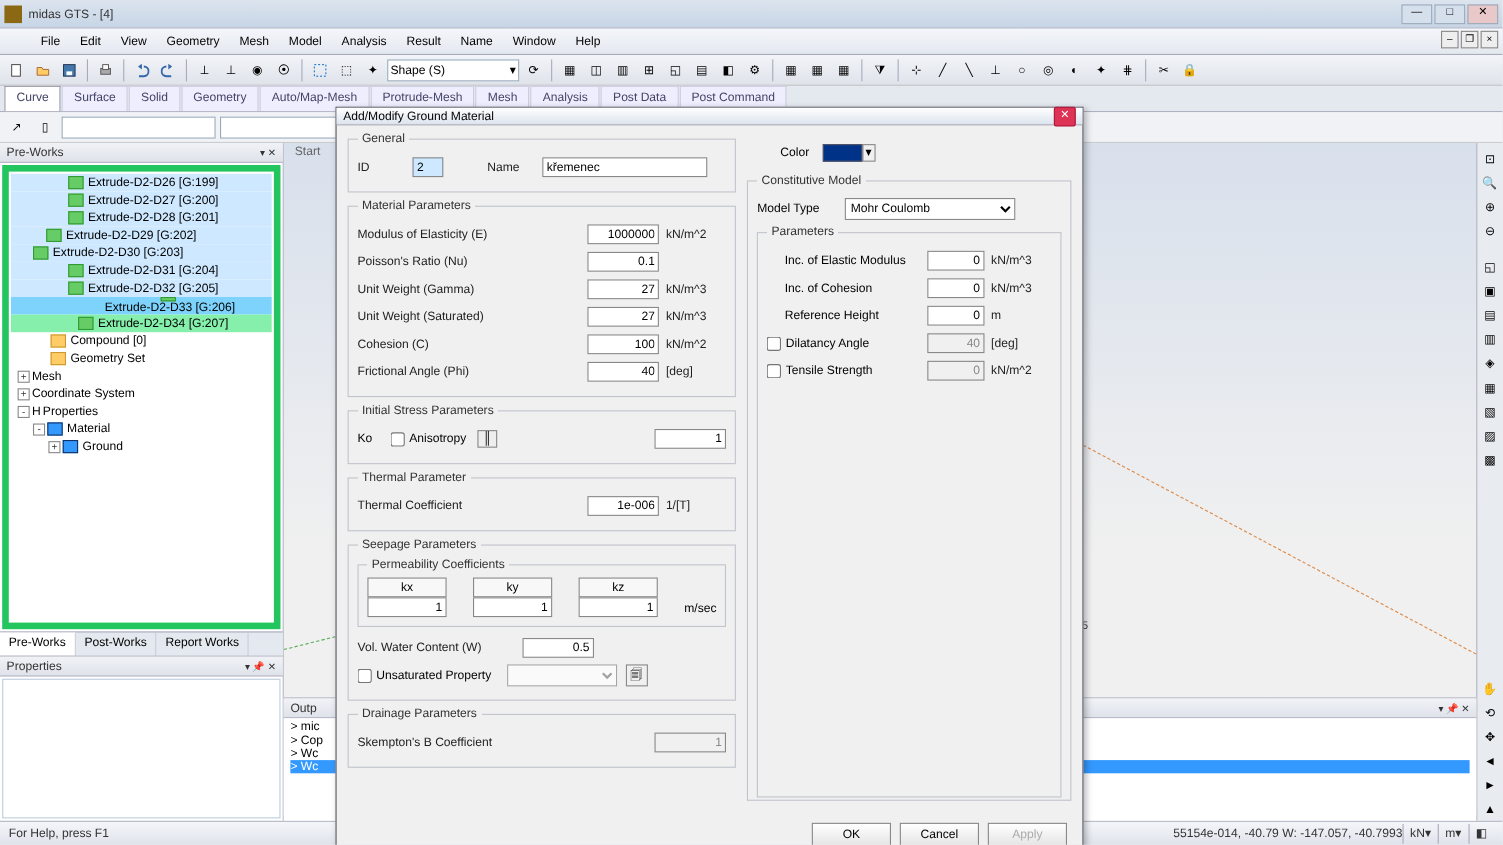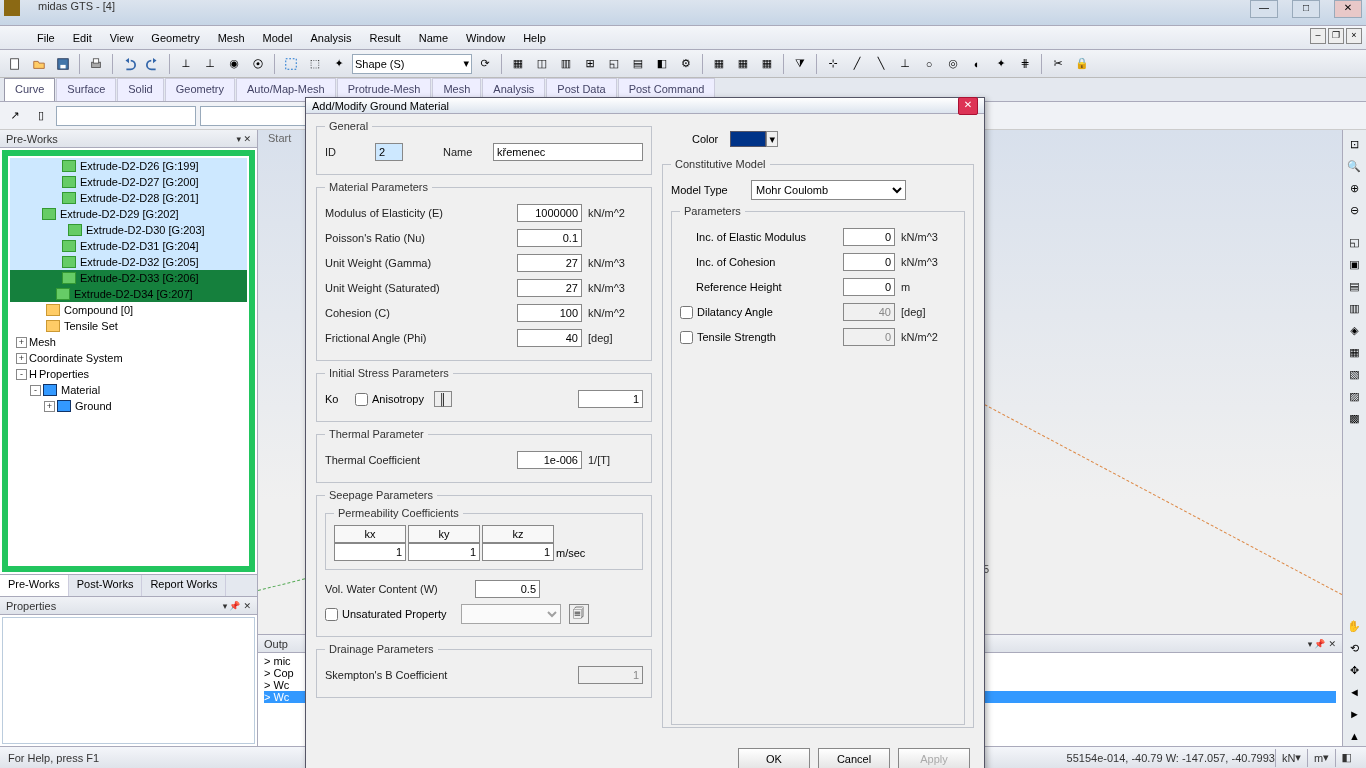--- a/index.html
+++ b/index.html
@@ -1,18 +1,18 @@
 <!DOCTYPE html>
 <html><head>
 <meta charset="utf-8">
 <style>
 * { box-sizing: border-box; margin: 0; padding: 0; font-family: "Segoe UI", Tahoma, sans-serif; font-size: 11px; }
 body { background: #e8ecf0; width: 1366px; height: 768px; overflow: hidden; position: relative; }
 
-.titlebar { height: 26px; background: linear-gradient(to bottom, #dce4ee, #c6d5e6); border-bottom: 1px solid #aab; display: flex; align-items: flex-start; padding: 0 4px; gap: 12px; }
+.titlebar { height: 26px; background: linear-gradient(to bottom, #dce4ee, #c6d5e6); border-bottom: 1px solid #aab; display: flex; align-items: center; padding: 0 4px; }
 .titlebar .app-icon { width: 16px; height: 16px; background: #8b6914; margin-right: 6px; }
 .titlebar .title { flex: 1; color: #333; }
 .titlebar .win-btn { width: 28px; height: 18px; margin-left: 2px; background: #d6e0ec; border: 1px solid #9ab; text-align: center; line-height: 14px; cursor: pointer; font-size: 10px; }
 .titlebar .win-close { background: #e8c8c8; }
 
 .menubar { height: 24px; background: linear-gradient(#f4f6fa,#e4e8ef); border-bottom: 1px solid #aab; display: flex; align-items: center; padding-left: 28px; }
 .menubar .menu-item { padding: 3px 9px; cursor: pointer; }
 .mdi-btns { position:absolute; right:4px; top:28px; display:flex; gap:2px;}
 .mdi-btns div{width:16px;height:16px;border:1px solid #888;background:#eee;text-align:center;line-height:12px;font-size:9px;cursor:pointer;}
 
@@ -72,21 +72,21 @@
 .form-row { display: flex; align-items: center; margin: 3px 0; height: 22px; }
 .form-label { width: 150px; font-size: 11px; color: #222; }
 .form-label.short { width: 50px; }
 .form-input { width: 65px; height: 18px; border: 1px solid #888; text-align: right; padding: 0 3px; font-size: 11px; background: white; }
 .form-input.wide { width: 150px; text-align: left; }
 .form-input.disabled { background: #f0f0f0; color: #888; }
 .form-unit { margin-left: 6px; font-size: 11px; color: #222; width: 55px; }
 .form-check { margin-right: 4px; }
 .form-select { height: 20px; border: 1px solid #888; background: white; font-size: 11px; width: 155px; }
 .color-swatch { width: 36px; height: 16px; background: #003388; border: 1px solid #556; display:inline-block;}
-.perm-row { display: flex; gap: 2px; }
+.perm-row { display: flex; gap: 24px; }
 .perm-col { display: flex; flex-direction: column; align-items: center; }
 .perm-head { width: 72px; height: 18px; border: 1px solid #888; text-align: center; background: #f8f8f8; line-height: 16px; }
 .perm-val { width: 72px; height: 18px; border: 1px solid #888; text-align: right; padding: 0 3px; background: white; }
 
 .dlg-buttons { display: flex; justify-content: flex-end; gap: 8px; padding: 6px 14px 10px 0; }
 .dlg-btn { width: 72px; height: 22px; border: 1px solid #888; background: linear-gradient(#fff,#e4e4e4); cursor: pointer; font-size: 11px; }
 .dlg-btn:disabled { color: #aaa; }
 
 .ico { width: 14px; height: 14px; display: inline-block; }
 svg { display: block; }
@@ -245,47 +245,47 @@
           <span>Extrude-D2-D27 [G:200]</span>
         </div>
         <div class="tree-item" style="padding-left: 52px; background: rgb(205, 232, 255);">
           <span class="tree-icon "></span>
           <span>Extrude-D2-D28 [G:201]</span>
         </div>
         <div class="tree-item" style="padding-left: 32px; background: rgb(205, 232, 255);">
           <span class="tree-icon "></span>
           <span>Extrude-D2-D29 [G:202]</span>
         </div>
-        <div class="tree-item" style="padding-left: 58px; background: rgb(205, 232, 255);">
+        <div class="tree-item" style="padding-left: 20px; background: rgb(205, 232, 255);">
           <span class="tree-icon "></span>
           <span>Extrude-D2-D30 [G:203]</span>
         </div>
         <div class="tree-item" style="padding-left: 52px; background: rgb(205, 232, 255);">
           <span class="tree-icon "></span>
           <span>Extrude-D2-D31 [G:204]</span>
         </div>
         <div class="tree-item" style="padding-left: 52px; background: rgb(205, 232, 255);">
           <span class="tree-icon "></span>
           <span>Extrude-D2-D32 [G:205]</span>
         </div>
-        <div class="tree-item" style="padding-left: 52px; background: #15803d;">
+        <div class="tree-item" style="padding-left: 52px; background: #7dd3fc; flex-direction: column;">
           <span class="tree-icon "></span>
           <span>Extrude-D2-D33 [G:206]</span>
         </div>
-        <div class="tree-item" style="padding-left: 46px; background: #15803d;">
+        <div class="tree-item" style="padding-left: 61px; background: #86efac;">
           <span class="tree-icon "></span>
           <span>Extrude-D2-D34 [G:207]</span>
         </div>
         <div class="tree-item" style="padding-left: 36px;">
           <span class="tree-icon folder"></span>
           <span>Compound [0]</span>
         </div>
         <div class="tree-item" style="padding-left: 36px;">
           <span class="tree-icon folder"></span>
-          <span>Tensile Set</span>
+          <span>Geometry Set</span>
         </div>
         <div class="tree-item" style="padding-left: 6px;">
           <span class="tree-exp">+</span>
           <span>Mesh</span>
         </div>
         <div class="tree-item" style="padding-left: 6px;">
           <span class="tree-exp">+</span>
           <span>Coordinate System</span>
         </div>
         <div class="tree-item" style="padding-left: 6px;">

